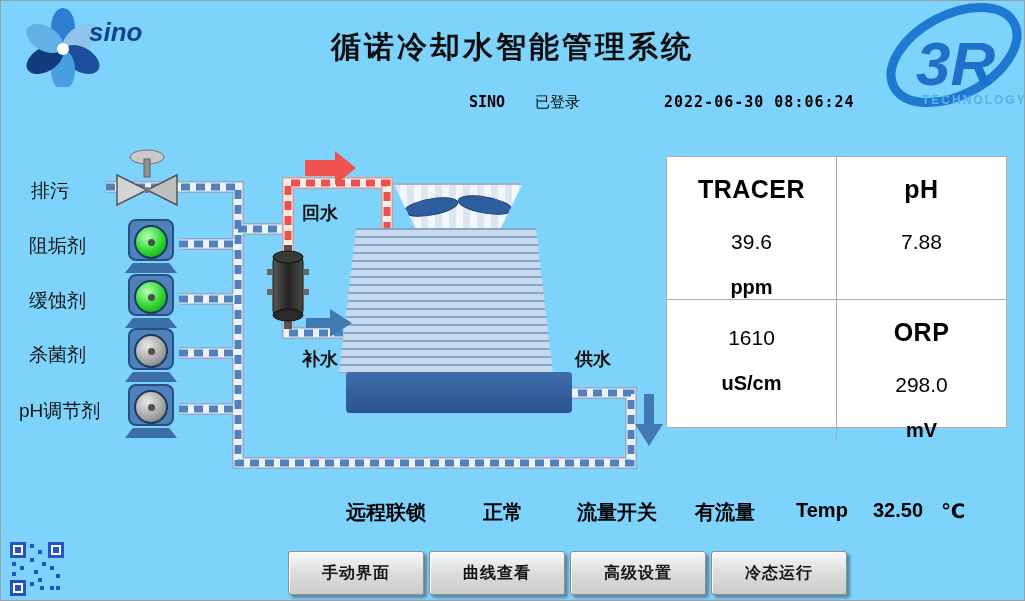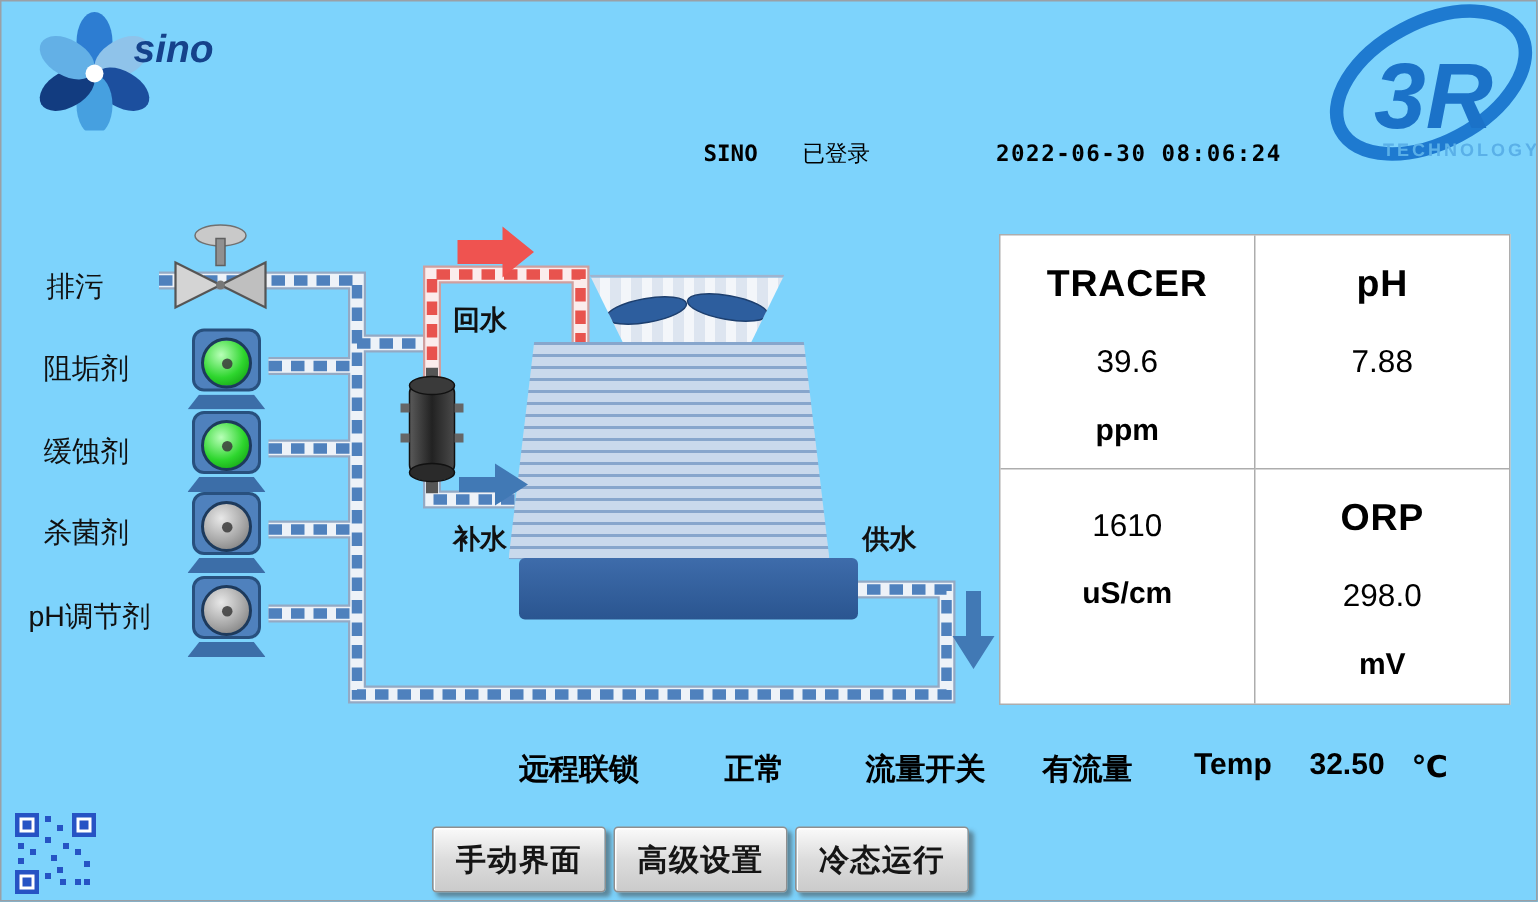--- a/index.html
+++ b/index.html
@@ -68,42 +68,42 @@
     position:absolute; bottom:0; left:0; width:52px; height:10px;
     background:#3c6ea8; clip-path:polygon(15% 0,85% 0,100% 100%,0 100%);
   }
 
   
   .dlabel { position:absolute; font-size:19px; font-weight:500; color:#111; z-index:4; white-space:nowrap; }
   .flabel { position:absolute; font-size:18px; font-weight:600; color:#111; z-index:4; white-space:nowrap; }
 
   
   .data-panel {
-    position:absolute; left:665px; top:155px; width:341px; height:314px; z-index:4;
+    position:absolute; left:665px; top:155px; width:341px; height:272px; z-index:4;
     border:1px solid #adadad; background:#fff;
     display:grid; grid-template-columns:170px 1fr; grid-template-rows:1fr 1fr;
   }
   .cell { display:flex; flex-direction:column; align-items:center; }
   .cell:nth-child(odd) { border-right:1px solid #adadad; }
   .cell:nth-child(-n+2) { border-bottom:1px solid #adadad; }
   .cell-label { margin-top:18px; font-size:25px; font-weight:600; color:#000; letter-spacing:.5px; }
   .cell-value { margin-top:26px; font-size:21px; font-weight:500; color:#000; }
   .cell-unit  { margin-top:22px; font-size:20px; font-weight:700; color:#000; }
 
   
   .status-item { position:absolute; top:498px; font-size:20px; font-weight:600; color:#000; z-index:4; white-space:nowrap; }
 
   
   .button-bar { position:absolute; left:287px; top:550px; display:flex; gap:5px; z-index:6; }
   .hmi-btn {
-    width:116px; height:44px; cursor:pointer;
+    width:136px; height:44px; cursor:pointer;
     background:linear-gradient(180deg,#fafafa,#dcdcdc 50%,#cbcbcb);
     border:1px solid #8f8f8f; border-radius:3px;
     box-shadow:3px 3px 3px rgba(60,60,60,.5), inset 1px 1px 0 #ffffff;
-    font-family:inherit; font-size:20px; font-weight:600; color:#151515; letter-spacing:1px;
+    font-family:inherit; font-size:16px; font-weight:600; color:#151515; letter-spacing:1px;
   }
 
   .qr { position:absolute; left:8px; top:540px; z-index:6; }
 </style>
 </head>
 <body>
 
 <div class="screen">
 
   <svg class="sino-logo" width="130" height="82" viewBox="0 0 130 82">
@@ -112,20 +112,21 @@
       <ellipse rx="12" ry="20" cy="-21" fill="#8fc3ea" transform="rotate(60)"></ellipse>
       <ellipse rx="12" ry="20" cy="-21" fill="#1c4f9e" transform="rotate(120)"></ellipse>
       <ellipse rx="12" ry="20" cy="-21" fill="#46a0e0" transform="rotate(180)"></ellipse>
       <ellipse rx="12" ry="20" cy="-21" fill="#123c80" transform="rotate(240)"></ellipse>
       <ellipse rx="12" ry="20" cy="-21" fill="#63b0e6" transform="rotate(300)"></ellipse>
       <circle r="6" fill="#ffffff"></circle>
     </g>
     <text x="72" y="36" font-size="26" font-style="italic" font-weight="bold" fill="#15428b">sino</text>
   </svg>
 
+  <div class="page-title">循诺冷却水智能管理系统</div>
 
   <svg class="r3-logo" width="152" height="118" viewBox="0 0 152 118">
     <ellipse cx="82" cy="54" rx="68" ry="40" fill="none" stroke="#1e7ad0" stroke-width="9" transform="rotate(-28 82 54)"></ellipse>
     <text x="44" y="84" font-size="62" font-style="italic" font-weight="bold" fill="#1b72c8">3R</text>
     <text x="50" y="103" font-size="12" font-weight="bold" letter-spacing="2" fill="#5ab0e8">TECHNOLOGY</text>
   </svg>
 
   <div class="login-user">SINO</div>
   <div class="login-status">已登录</div>
   <div class="datetime">2022-06-30 08:06:24</div>
@@ -244,20 +245,21 @@
   <span class="status-item" style="left:345px">远程联锁</span>
   <span class="status-item" style="left:482px">正常</span>
   <span class="status-item" style="left:576px">流量开关</span>
   <span class="status-item" style="left:694px">有流量</span>
   <span class="status-item" style="left:795px">Temp</span>
   <span class="status-item" style="left:872px">32.50</span>
   <span class="status-item" style="left:940px">℃</span>
 
   <div class="button-bar">
     <button class="hmi-btn">手动界面</button>
+    <button class="hmi-btn">曲线查看</button>
     <button class="hmi-btn">高级设置</button>
     <button class="hmi-btn">冷态运行</button>
   </div>
 
   <svg class="qr" width="56" height="56" viewBox="0 0 56 56">
     <g fill="#2653c4">
       <rect x="1" y="1" width="16" height="16"></rect>
         <rect x="39" y="1" width="16" height="16"></rect>
         <rect x="1" y="39" width="16" height="16"></rect>
       <rect x="21" y="3" width="4" height="4"></rect>

